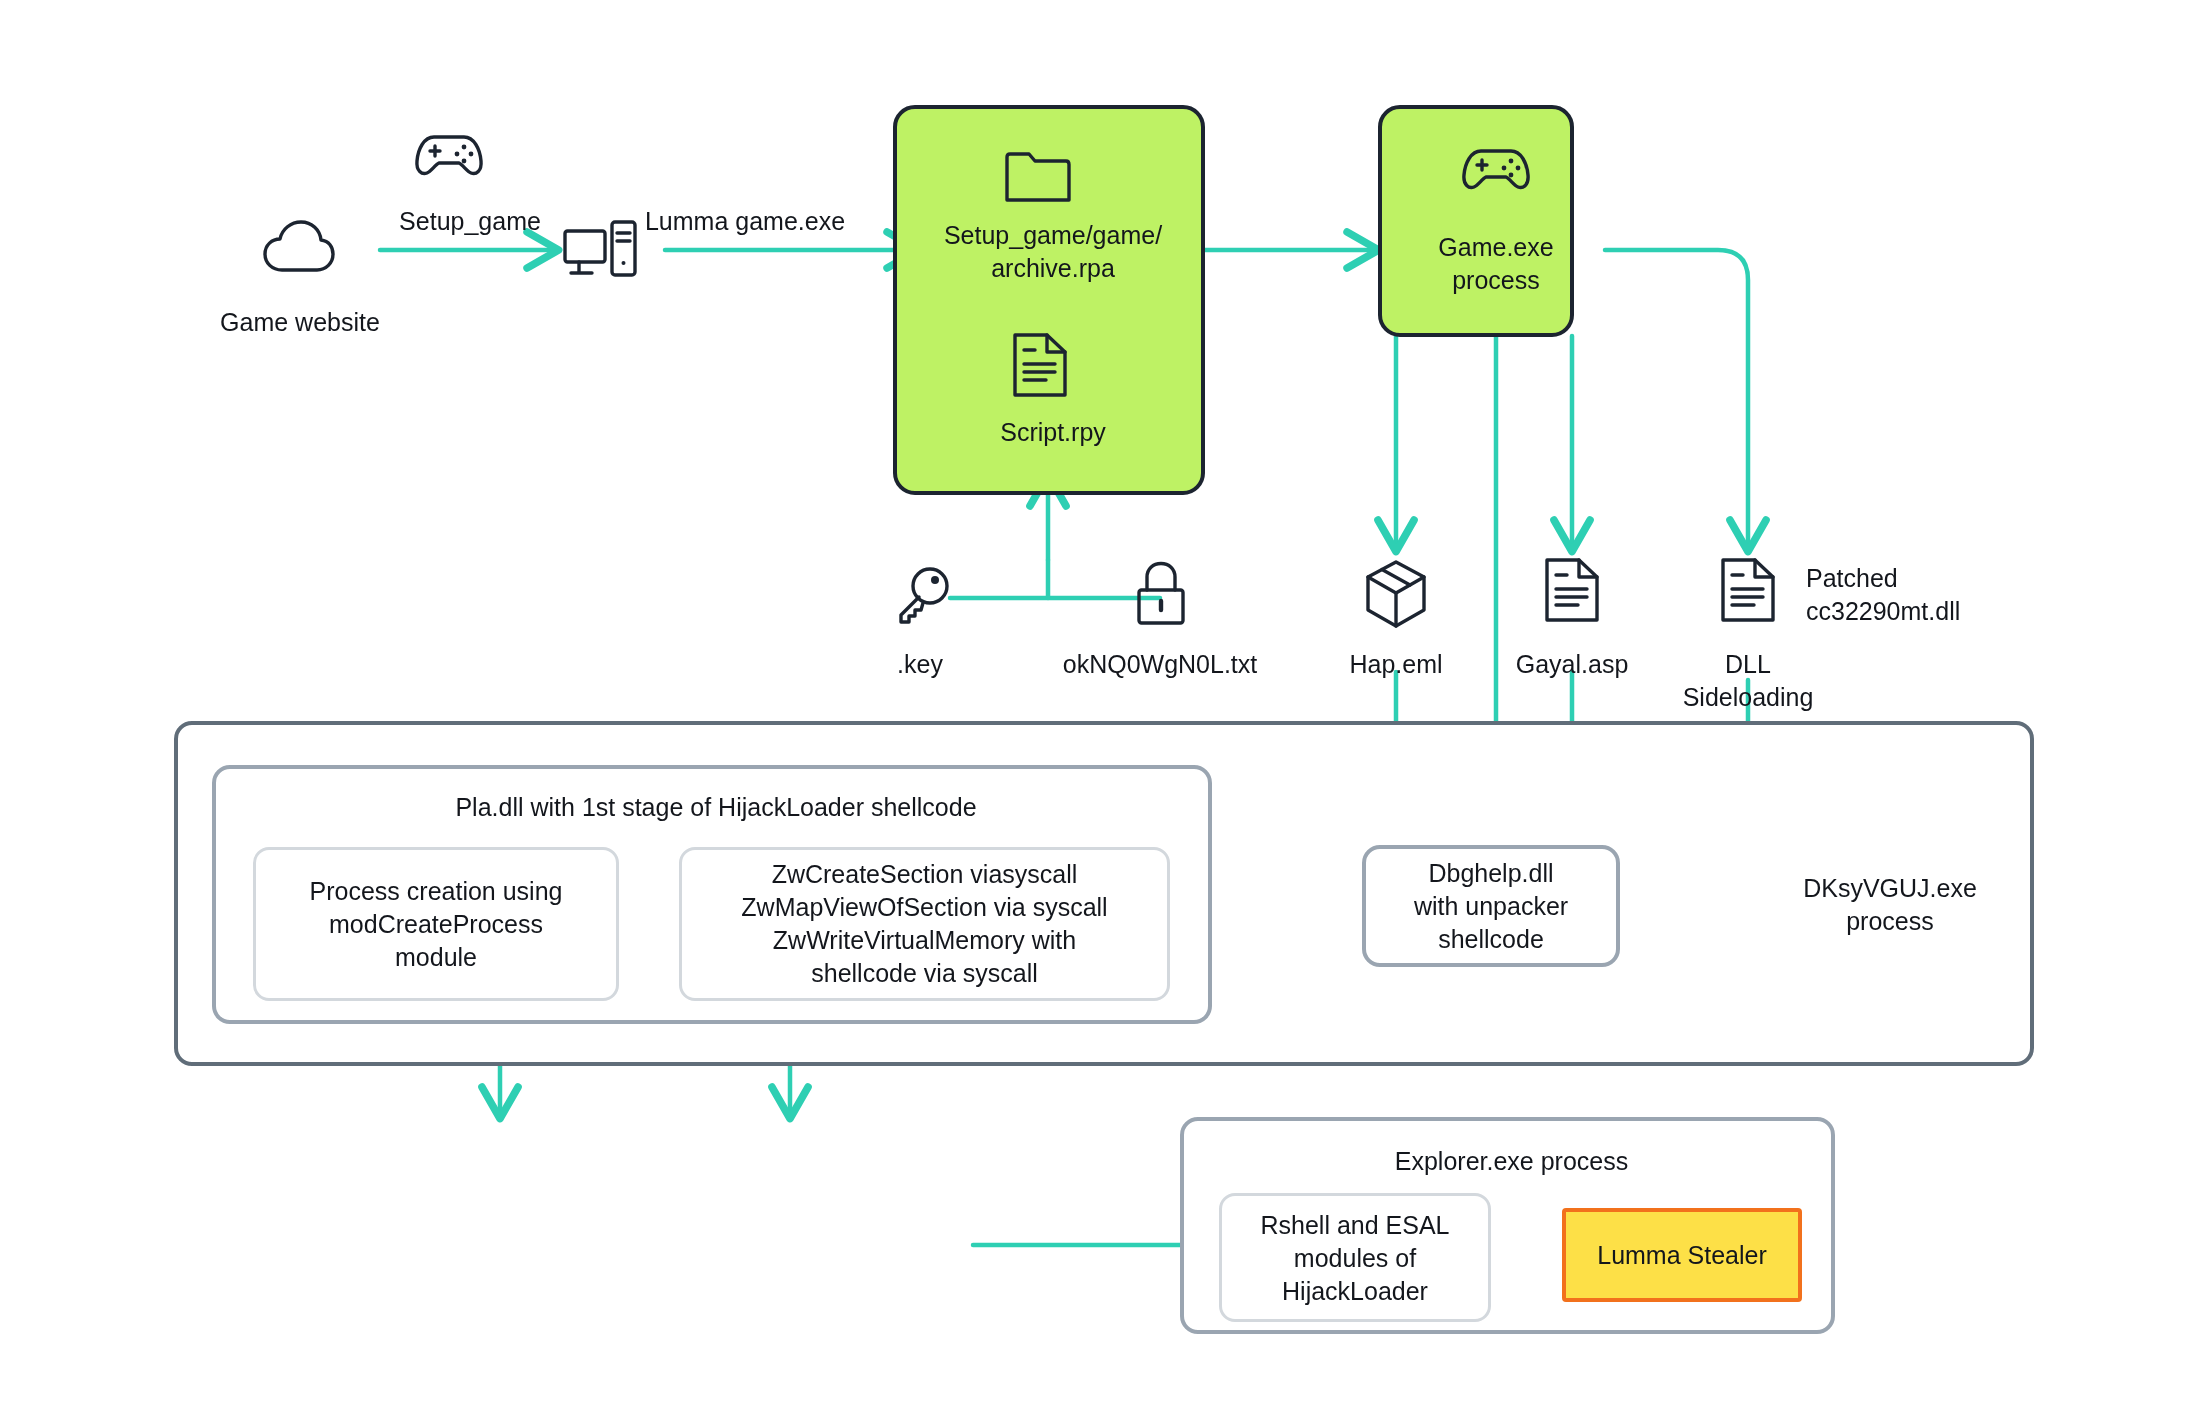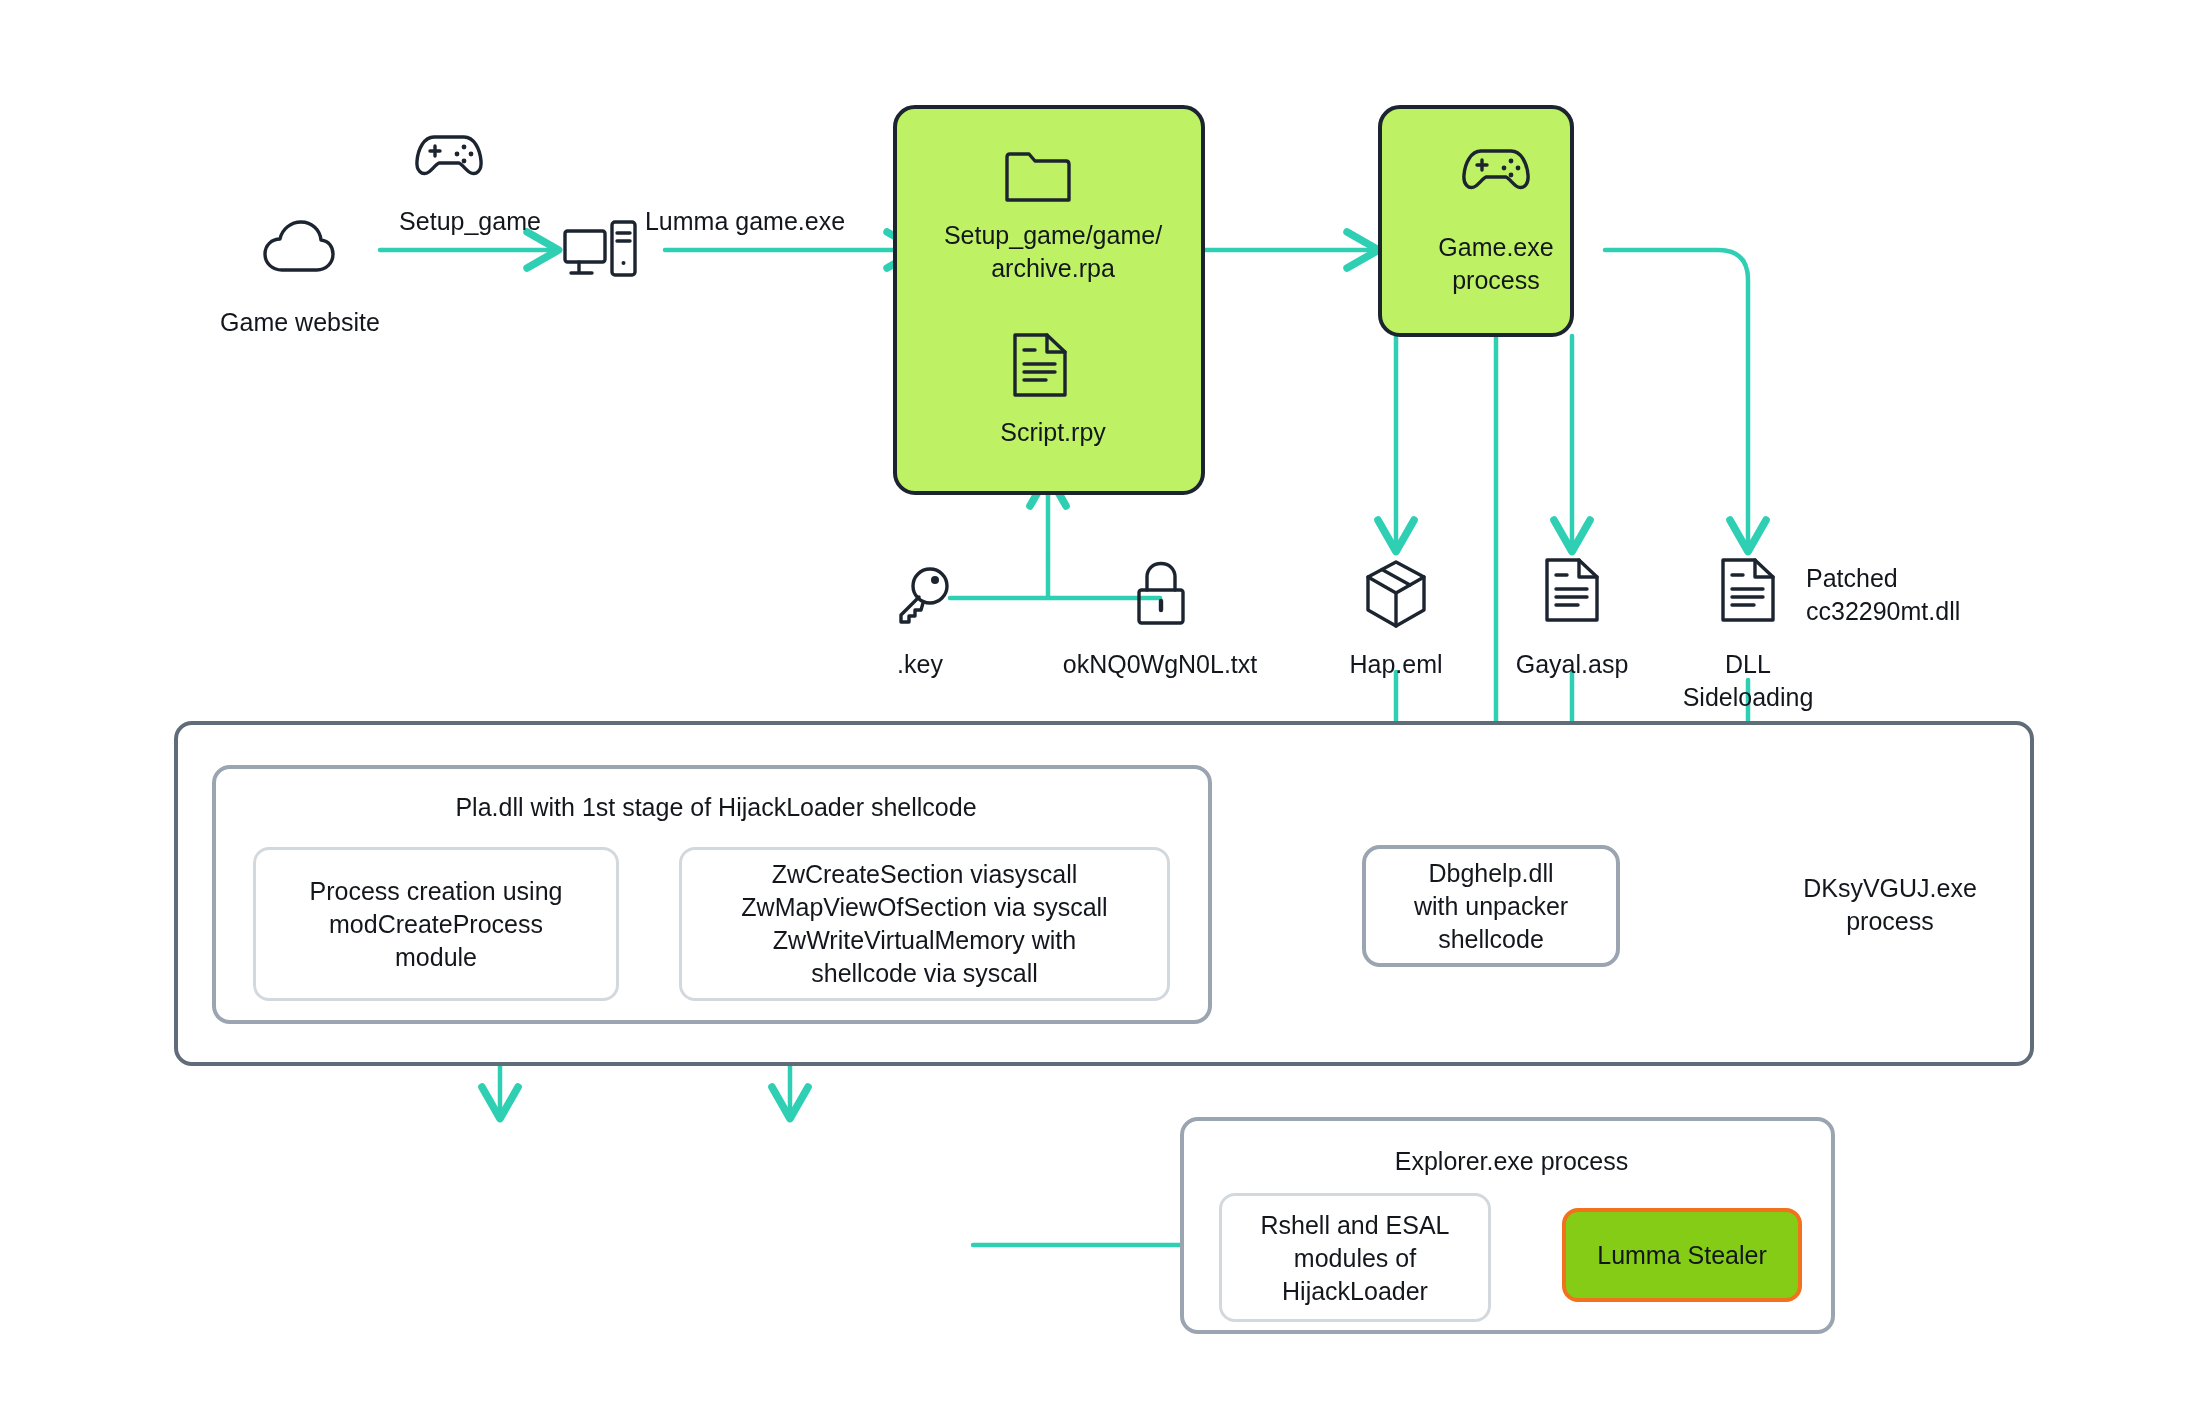--- a/index.html
+++ b/index.html
@@ -51,22 +51,22 @@
   .box-inner{
     position:absolute;
     border:3px solid #d3d8dd;
     border-radius:16px;
     background:#ffffff;
     box-sizing:border-box;
   }
   .box-accent{
     position:absolute;
     border:4px solid #f2711c;
-    border-radius:16px;
-    background:#84cc16;
+    border-radius:4px;
+    background:#fde047;
     box-sizing:border-box;
   }
   .box-txt{
     position:absolute;
     left:0;right:0;top:50%;
     transform:translateY(-50%);
     text-align:center;
     font-size:25px;
     line-height:1.32;
     white-space:pre-line;

